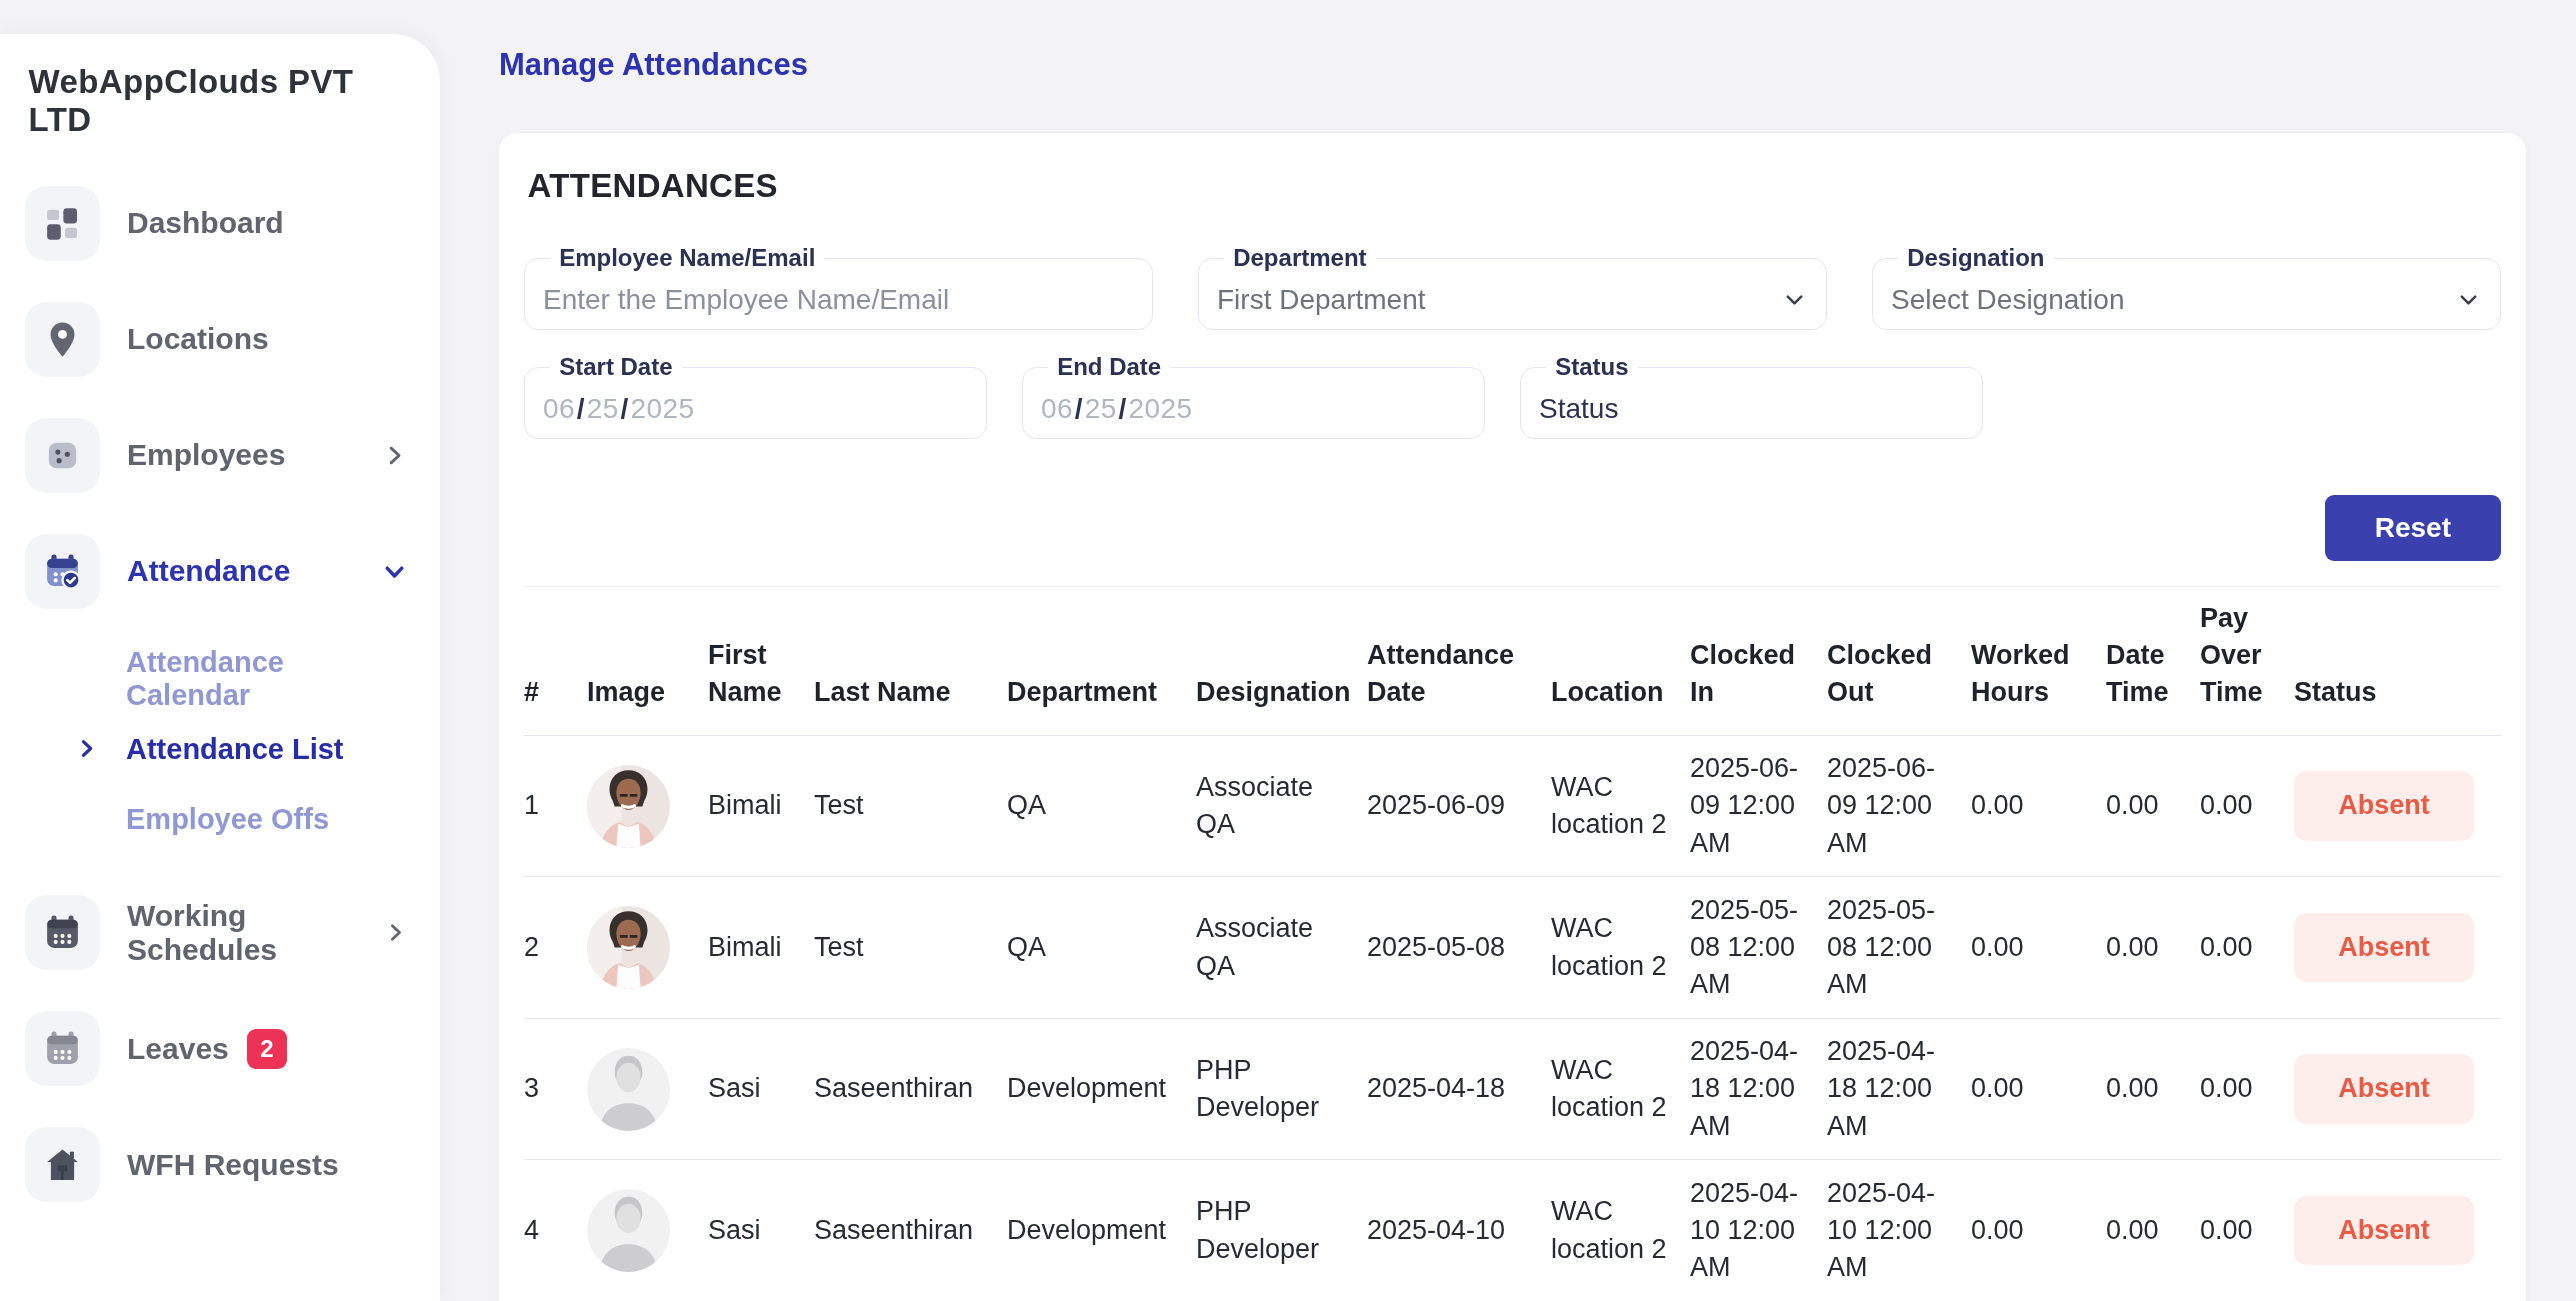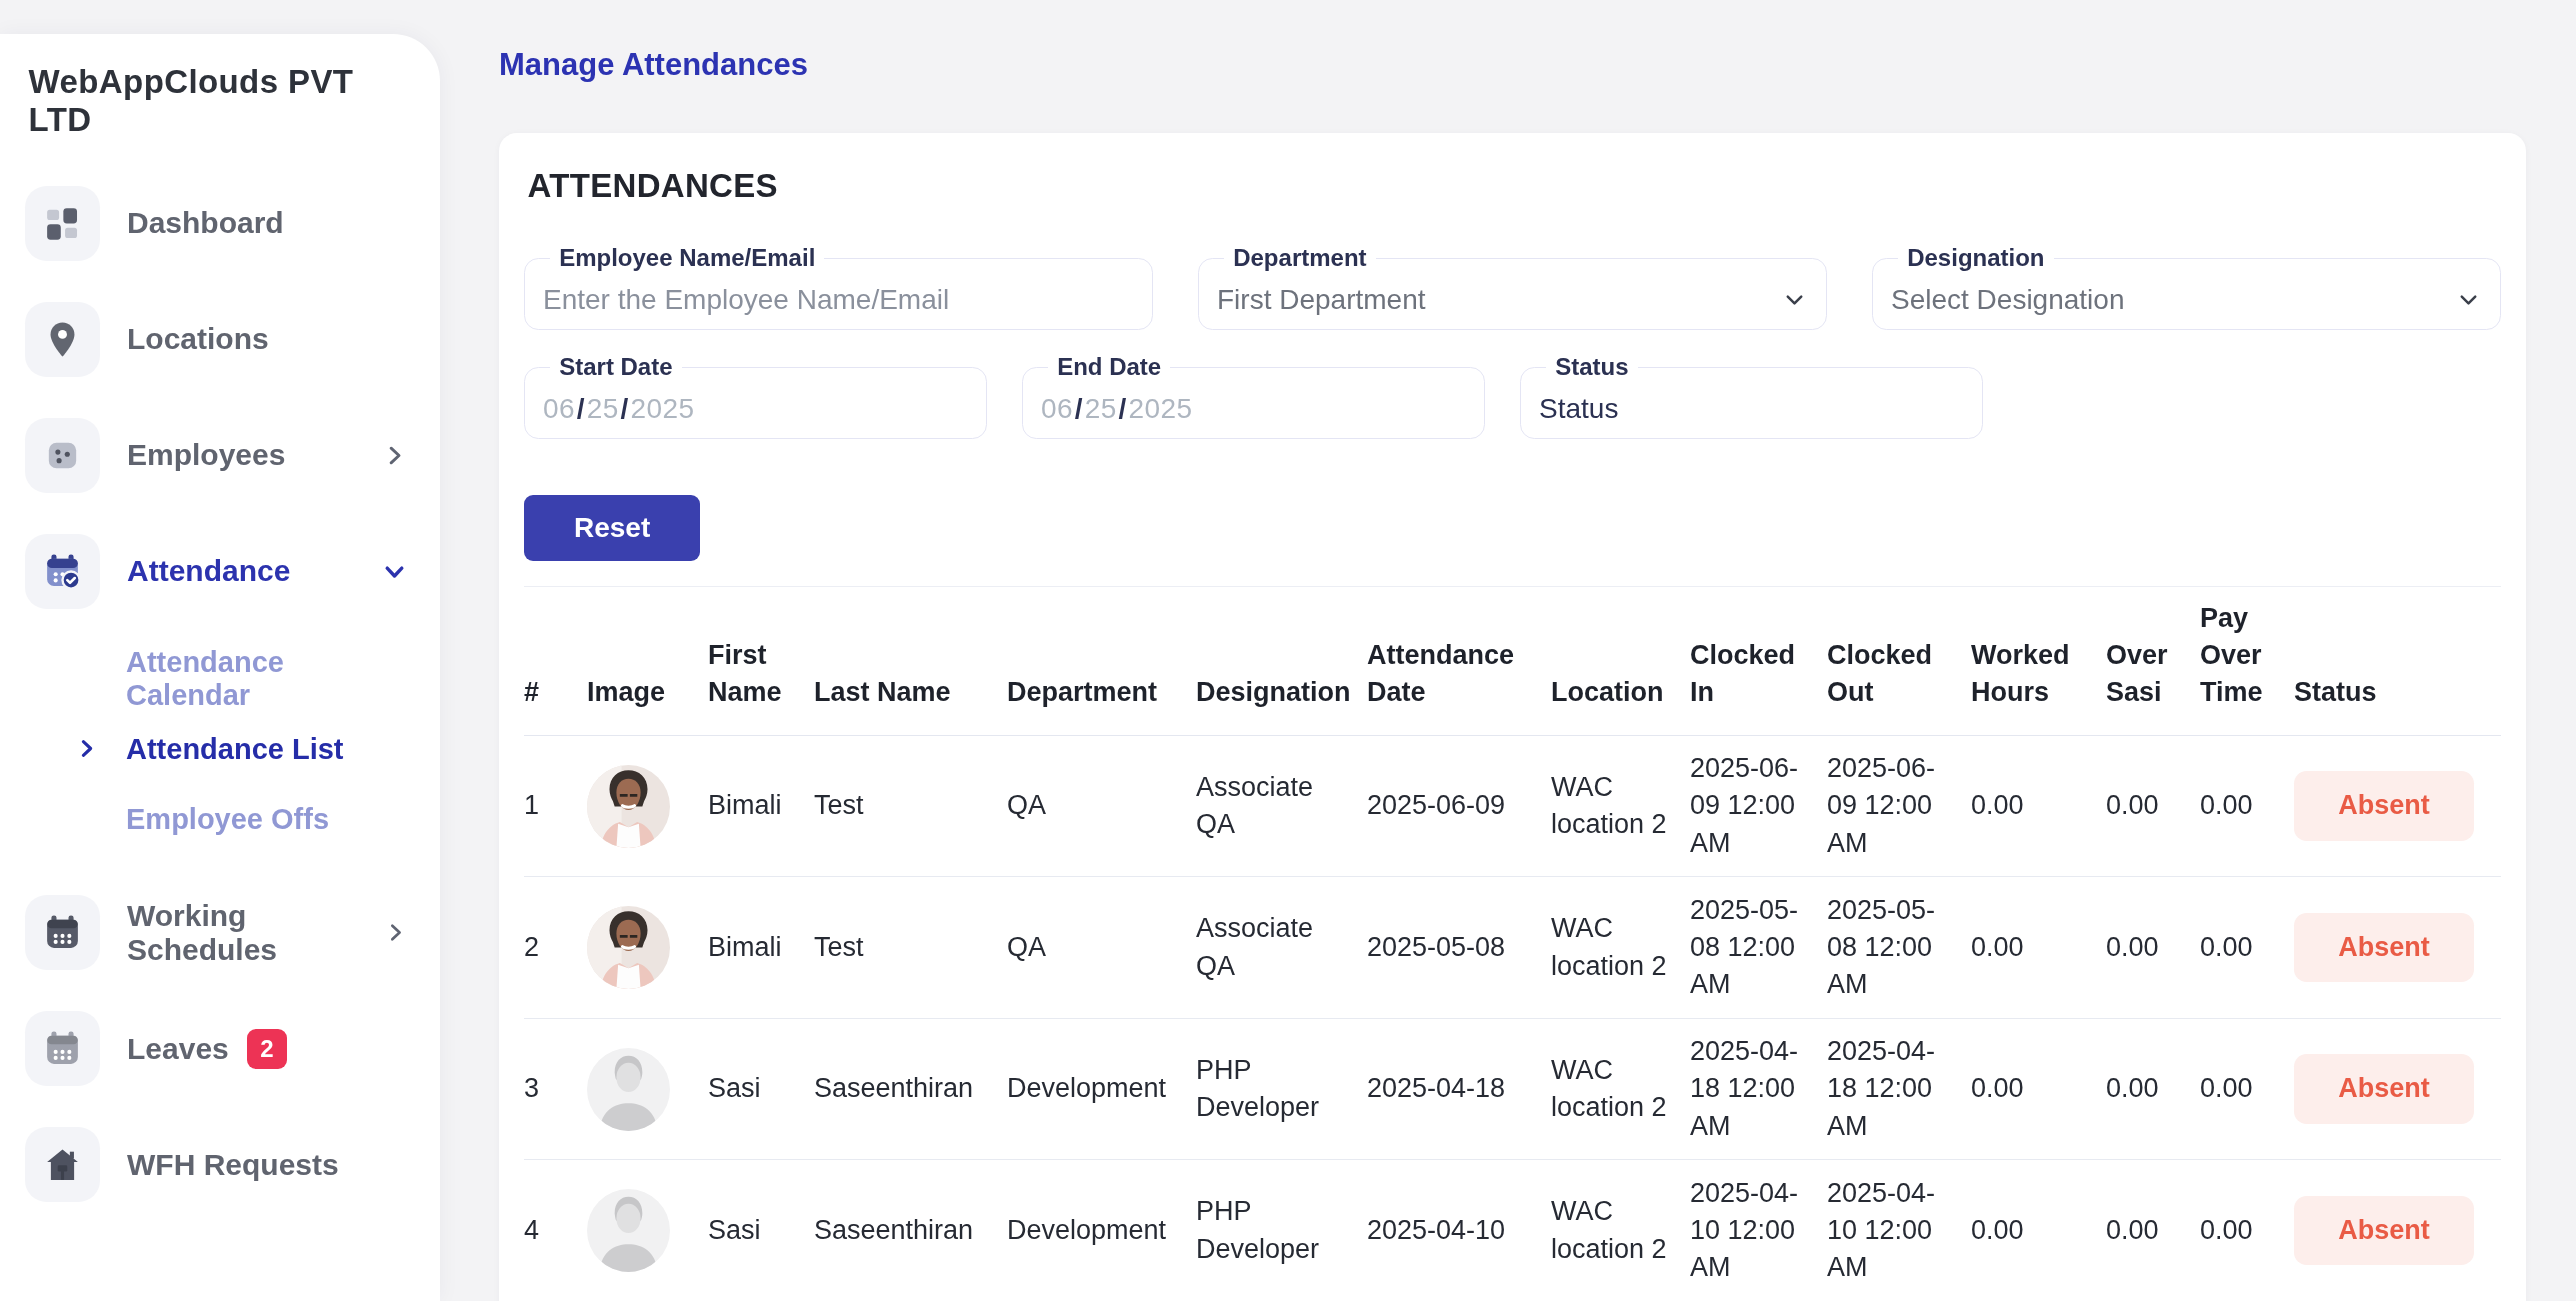--- a/index.html
+++ b/index.html
@@ -87,21 +87,21 @@
     border: 0; outline: 0; width: 100%; background: transparent;
     font-family: inherit; font-size: 28px; color: #2b3152; padding: 0;
   }
   .field input::placeholder { color: #8a909c; opacity: 1; }
   .select-value { font-size: 28px; color: #6d727c; flex: 1; }
   .select-chev { width: 27px; height: 27px; }
   .date-value { font-size: 28px; color: #aeb6c0; letter-spacing: 0.4px; }
   .date-sep { color: #2b3152; font-weight: 600; padding: 0 1.8px; }
   .status-value { font-size: 28px; color: #2b3152; }
 
-  .reset-row { display: flex; justify-content: flex-start; margin: 56px 0 25px 0; }
+  .reset-row { display: flex; justify-content: flex-end; margin: 56px 0 25px 0; }
   .btn-reset {
     background: #3a40ae; color: #fff; border: 0;
     font-family: inherit; font-size: 28px; font-weight: 600;
     padding: 0 50px; height: 66px; border-radius: 9px; cursor: pointer;
   }
 
   
   table.att { width: 100%; border-collapse: collapse; table-layout: fixed; }
   table.att th {
     text-align: left; vertical-align: bottom;
@@ -410,21 +410,21 @@
             <th>Image</th>
             <th>First Name</th>
             <th>Last Name</th>
             <th>Department</th>
             <th>Designation</th>
             <th>Attendance Date</th>
             <th>Location</th>
             <th>Clocked In</th>
             <th>Clocked Out</th>
             <th>Worked Hours</th>
-            <th>Over Sasi</th>
+            <th>Date Time</th>
             <th>Pay Over Time</th>
             <th>Status</th>
           </tr>
         </thead>
         <tbody>
           <tr>
             <td>1</td>
             <td>
                 <svg class="avatar" viewBox="0 0 92 92" width="83" height="83">
                   <use href="#av-photo"></use>

